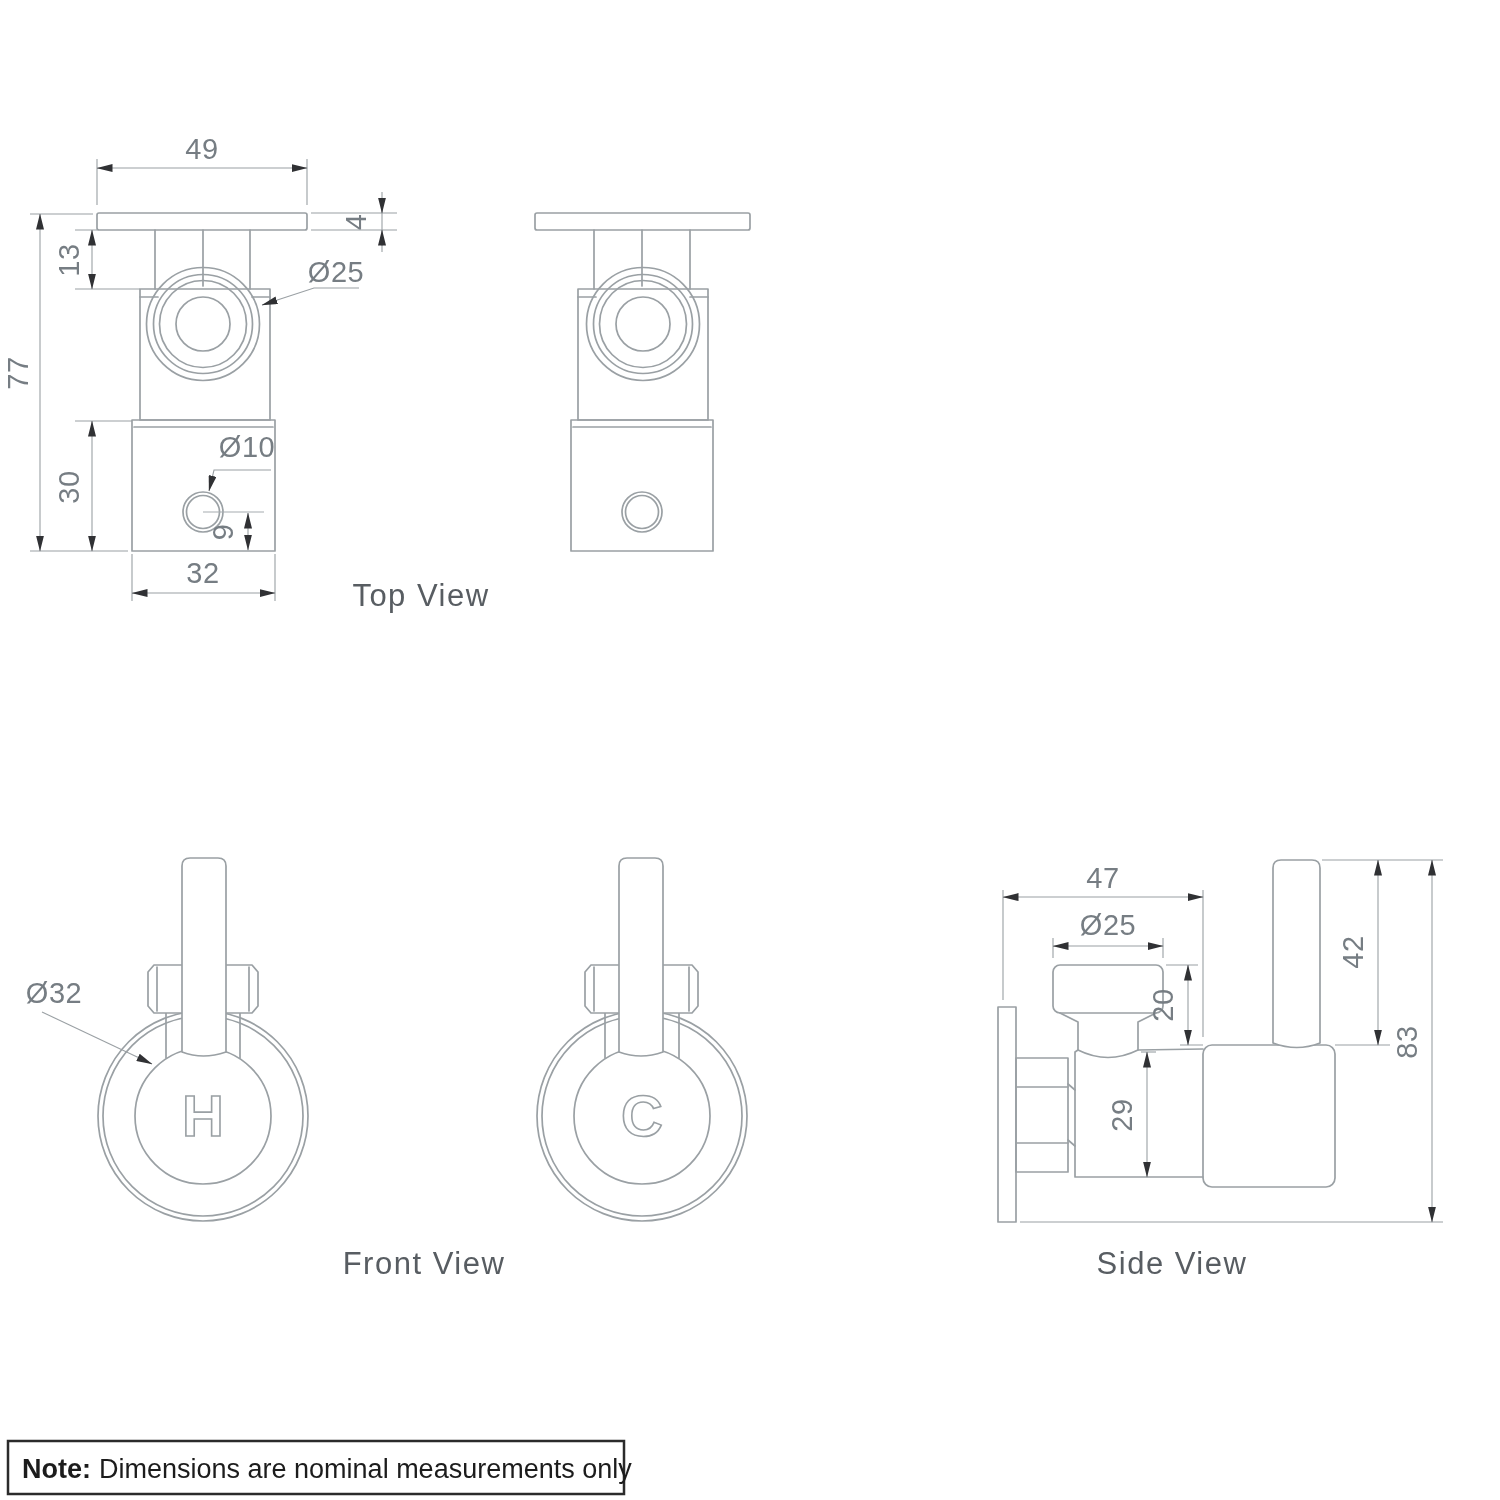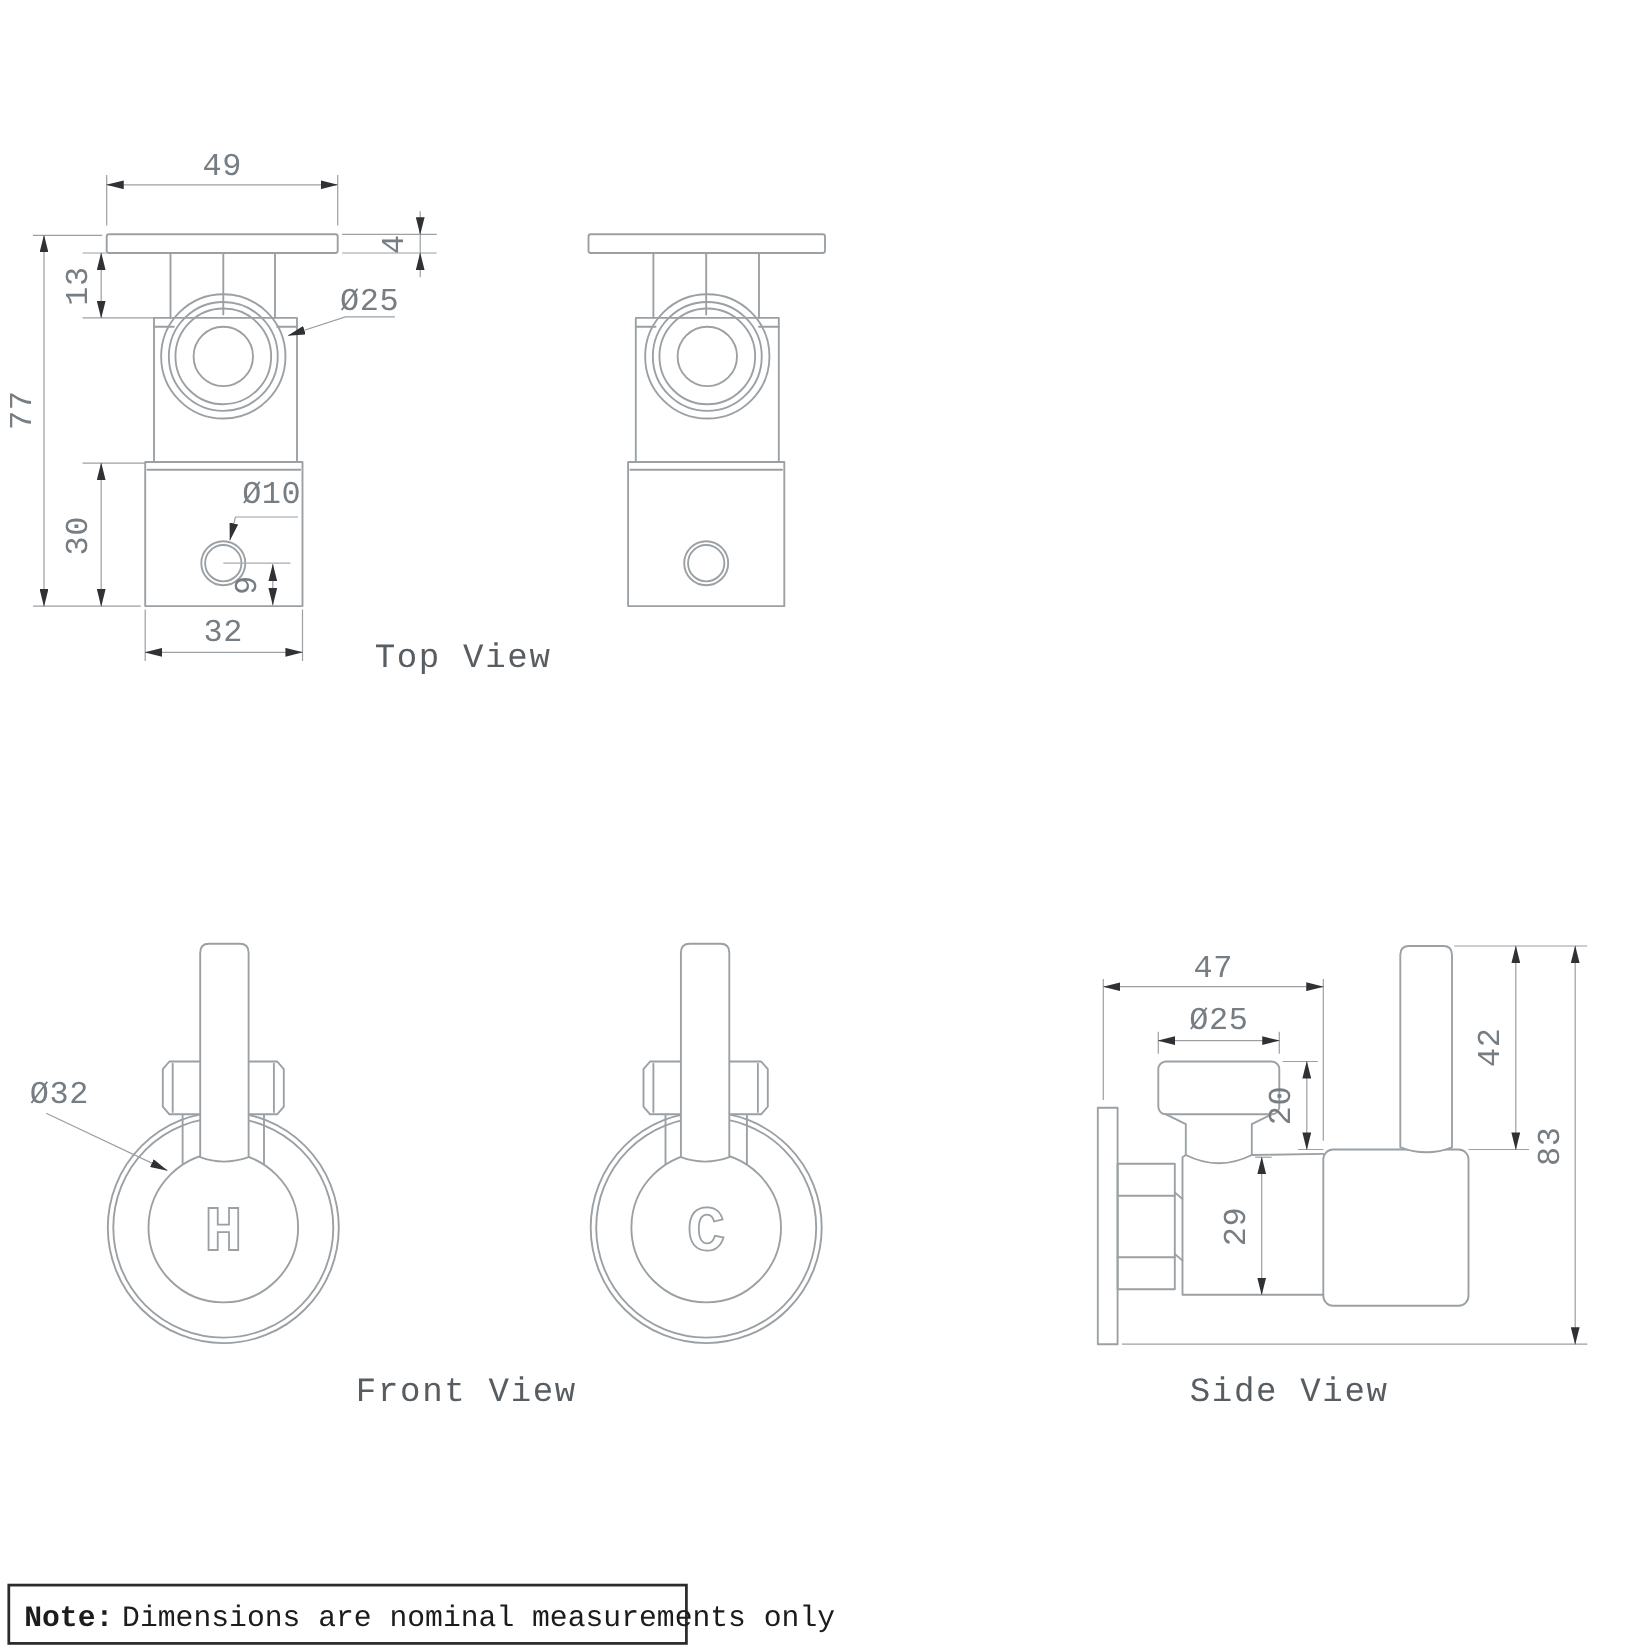--- a/index.html
+++ b/index.html
@@ -1,17 +1,17 @@
 <!DOCTYPE html>
 <html><head>
 <meta charset="utf-8">
 <style>
   html,body{margin:0;padding:0;background:#ffffff;}
   .page{position:relative;width:1500px;height:1500px;background:#ffffff;overflow:hidden;
-        font-family:Liberation Mono, monospace;}
+        font-family:Liberation Sans, sans-serif;}
   svg{display:block;}
   .geo{fill:none;stroke:#9aa0a4;stroke-width:1.7;stroke-linecap:round;stroke-linejoin:round;}
   .geo-fill{fill:#ffffff;stroke:#9aa0a4;stroke-width:1.7;stroke-linejoin:round;}
   .geo-thin{fill:none;stroke:#a6abaf;stroke-width:1.2;}
   .dim{fill:none;stroke:#9aa0a4;stroke-width:1.1;}
   .dimtxt{fill:#767d83;font-size:29px;letter-spacing:0.5px;}
   .vlabel{fill:#585d62;font-size:31px;letter-spacing:1.5px;}
   .letter{fill:none;stroke:#9aa0a4;stroke-width:1.6;font-size:58px;font-weight:bold;}
   .mid{text-anchor:middle;}
   .notebox{fill:#ffffff;stroke:#2b2b2b;stroke-width:2.5;}

